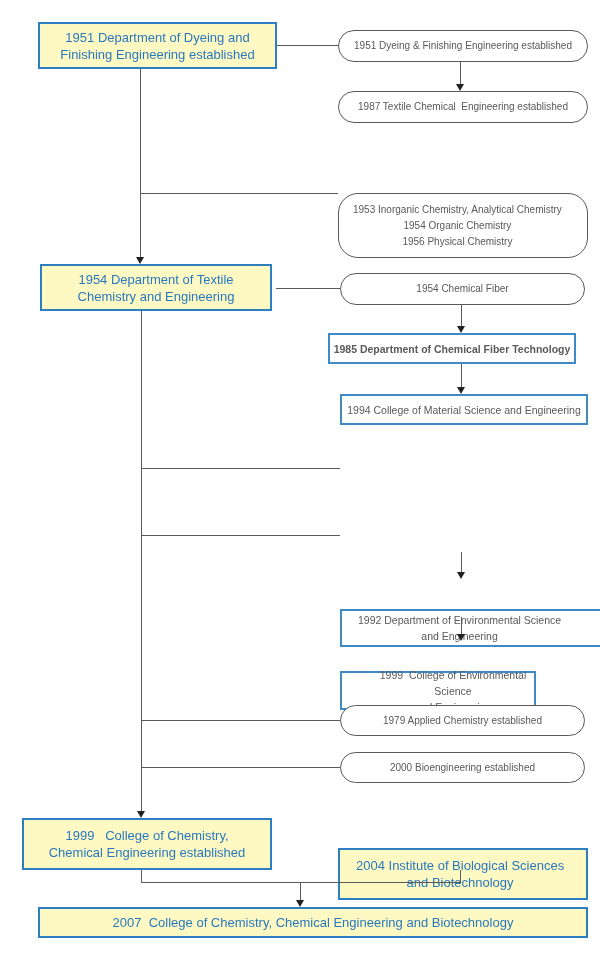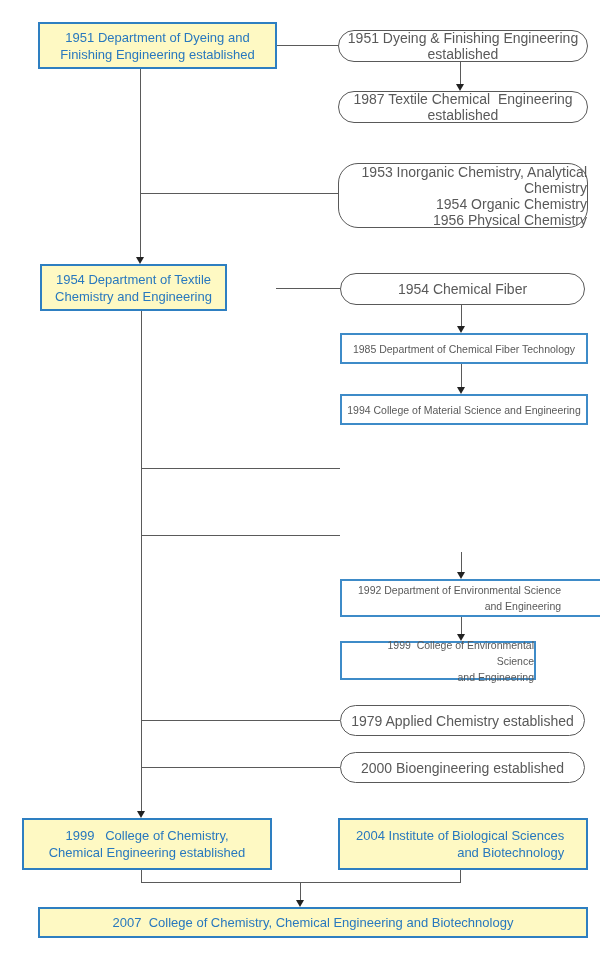--- a/index.html
+++ b/index.html
@@ -11,37 +11,37 @@
     position:absolute;box-sizing:border-box;display:flex;align-items:center;justify-content:center;
     white-space:pre-wrap;text-align:center;
   }
   
   .primary{
     border:2px solid #2e7fc1;color:#2878be;font-size:13px;line-height:17px;font-weight:400;
     background:#fef9c3;
   }
   
   .rounded{
-    border:1.5px solid #595959;color:#595959;font-size:14px;line-height:16px;border-radius:16px;
+    border:1.5px solid #595959;color:#595959;font-size:10px;line-height:16px;border-radius:16px;
     background:#ffffff;
   }
   
   .outline{
     border:2px solid #3e8bc8;color:#595959;font-size:10.5px;line-height:16px;background:#ffffff;
   }
-  .ta-left{justify-content:flex-start;text-align:right;}
+  .ta-left{justify-content:flex-start;text-align:center;margin-top:30px;}
 
   
   #node-dept-1951{left:38px;top:22px;width:239px;height:47px;}
   #node-est-1951{left:338px;top:30px;width:250px;height:32px;}
   #node-est-1988{left:338px;top:91px;width:250px;height:32px;}
   #node-est-1953{left:338px;top:163px;width:250px;height:65px;border-radius:20px;padding-left:14px;}
-  #node-dept-1954{left:40px;top:264px;width:187px;height:47px;}
+  #node-dept-1954{left:40px;top:264px;width:232px;height:47px;}
   #node-fiber-1954{left:340px;top:273px;width:245px;height:32px;}
-  #node-dept-1985{left:340px;top:333px;width:248px;height:31px;}
+  #node-dept-1985{left:328px;top:333px;width:248px;height:31px;font-weight:bold;}
   #node-college-1994{left:340px;top:394px;width:248px;height:31px;}
   #node-est-1959{left:340px;top:449px;width:245px;height:43px;border-radius:18px;padding-left:30px;}
   #node-est-1977{left:340px;top:520px;width:245px;height:32px;}
   #node-dept-1992{left:340px;top:579px;width:290px;height:38px;padding-left:16px;}
   #node-college-1999-env{left:340px;top:641px;width:196px;height:39px;padding-left:30px;}
   #node-est-1979{left:340px;top:705px;width:245px;height:31px;}
   #node-est-2000{left:340px;top:752px;width:245px;height:31px;}
   #node-college-1999{left:22px;top:818px;width:250px;height:52px;}
   #node-inst-2004{left:338px;top:818px;width:250px;height:52px;padding-left:16px;}
   #node-college-2007{left:38px;top:907px;width:550px;height:31px;}

